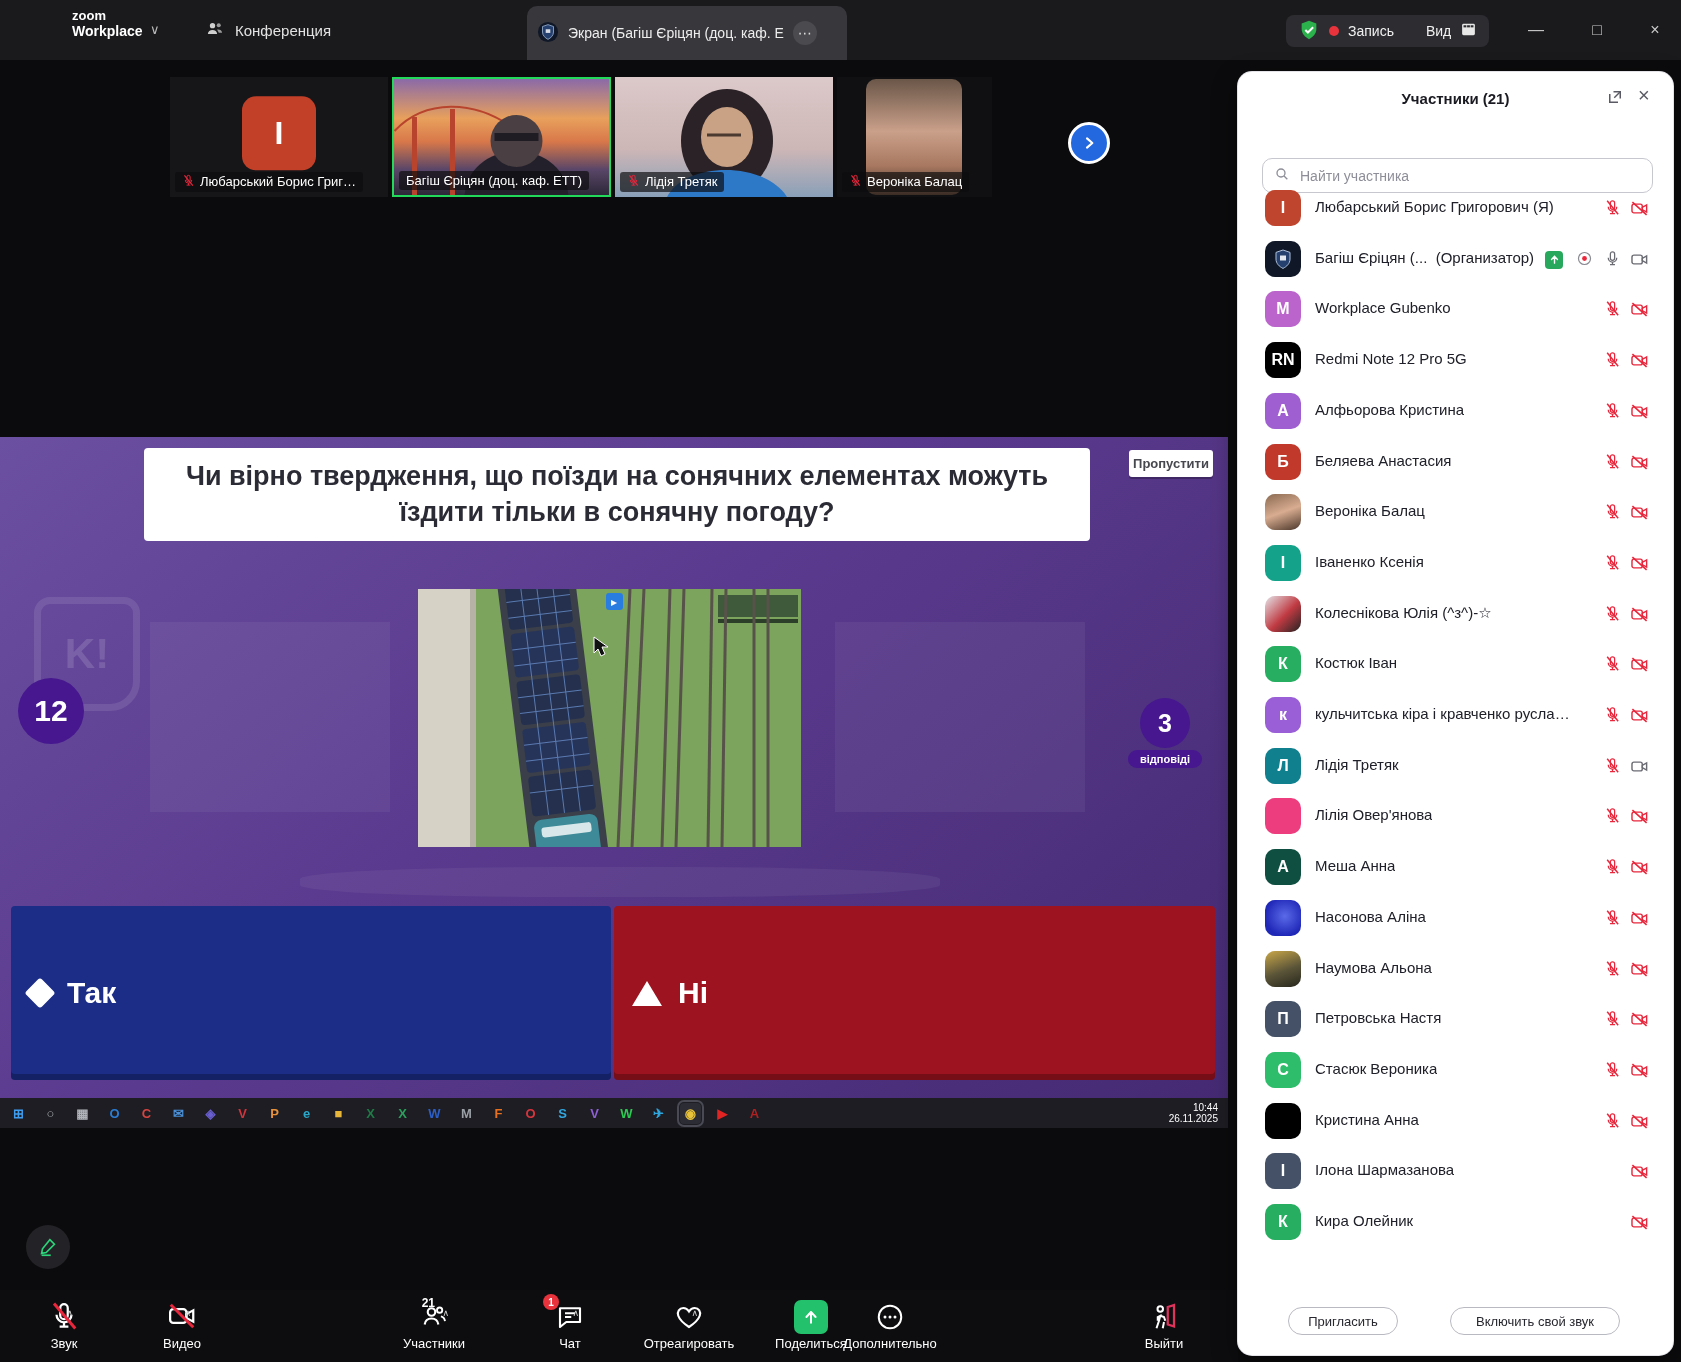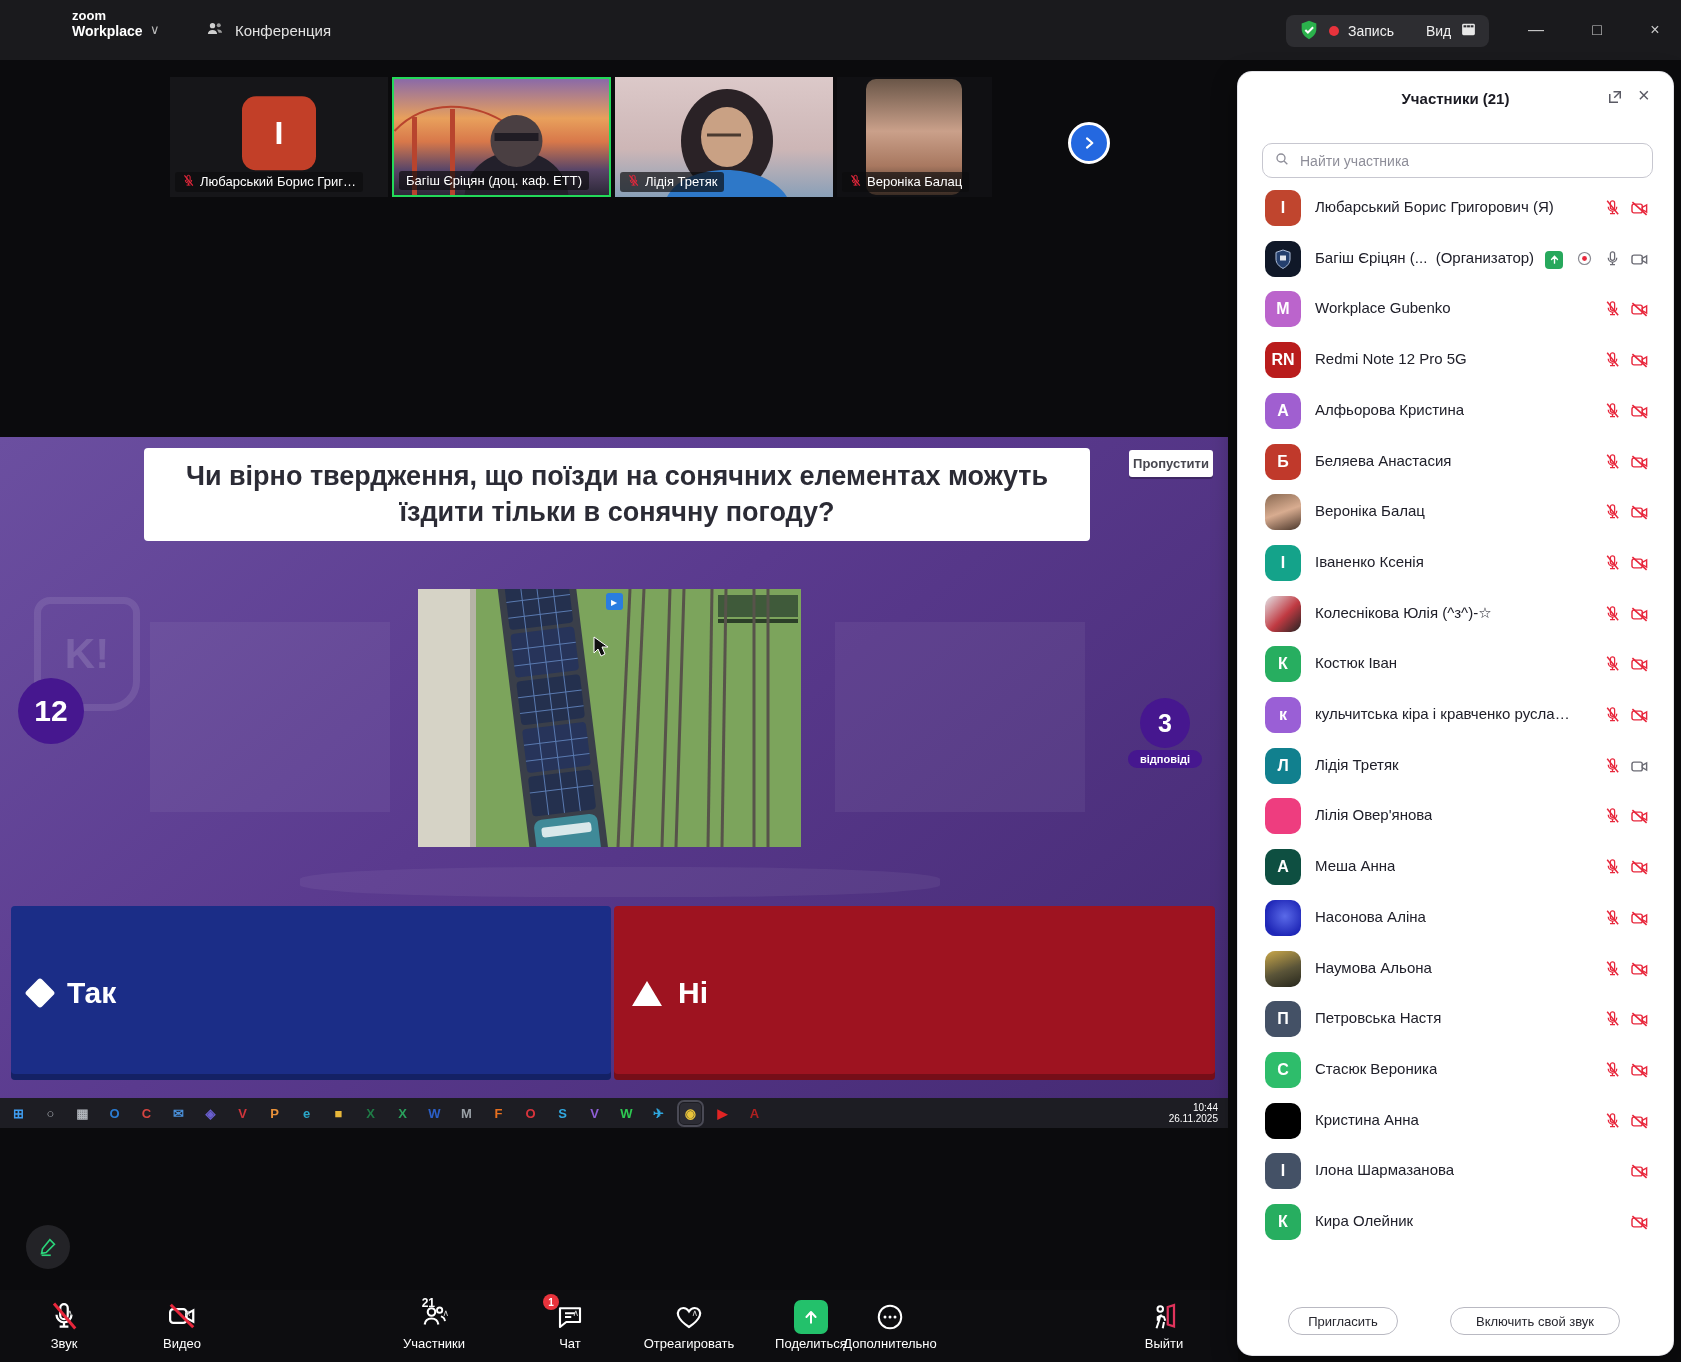--- a/index.html
+++ b/index.html
@@ -51,21 +51,21 @@
   .zb-item{position:absolute;top:8px;width:110px;margin-left:-55px;display:flex;flex-direction:column;align-items:center;color:#fff;font-size:13px;}
   .zb-ico{height:38px;display:flex;align-items:center;justify-content:center;position:relative;}
   .zb-caret{position:absolute;color:#cfcfcf;font-size:9px;}
   .zb-count{position:absolute;color:#fff;font-size:12px;font-weight:600;}
   .zb-badge{position:absolute;background:#e8333c;color:#fff;font-size:10px;font-weight:700;width:16px;height:16px;border-radius:50%;display:flex;align-items:center;justify-content:center;}
   
   .panel{position:absolute;left:1238px;top:72px;width:435px;height:1283px;background:#fff;border-radius:14px;box-shadow:0 0 0 1px #e3e3e8,0 8px 26px rgba(0,0,0,.45);}
   .p-title{position:absolute;left:0;top:18px;width:100%;text-align:center;font-size:15px;font-weight:700;color:#1a1a22;}
   .p-popout{position:absolute;left:368px;top:16px;color:#5a5a64;}
   .p-close{position:absolute;left:400px;top:12px;color:#5a5a64;font-size:20px;}
-  .p-search{position:absolute;left:24px;top:71px;width:391px;height:35px;box-sizing:border-box;border:1px solid #c7c7d0;border-radius:10px;display:flex;align-items:center;gap:8px;padding:0 11px;}
+  .p-search{position:absolute;left:24px;top:86px;width:391px;height:35px;box-sizing:border-box;border:1px solid #c7c7d0;border-radius:10px;display:flex;align-items:center;gap:8px;padding:0 11px;}
   .p-search input{border:0;outline:0;flex:1;font-size:14px;color:#333;font-family:"Liberation Sans",sans-serif;background:transparent;}
   .p-search input::placeholder{color:#8e8e99;}
   .prow{position:absolute;left:0;width:435px;height:40px;}
   .prow .av{position:absolute;left:27px;top:0;width:36px;height:36px;border-radius:10px;color:#fff;font-weight:700;font-size:16px;display:flex;align-items:center;justify-content:center;overflow:hidden;}
   .prow .nm{position:absolute;left:77px;top:8px;font-size:15px;color:#20202a;white-space:nowrap;max-width:255px;overflow:hidden;text-overflow:ellipsis;}
   .prow .role{color:#20202a;}
   .prow .ric{position:absolute;top:9px;}
   .p-footbtn{position:absolute;top:1235px;height:28px;border:1px solid #b9b9c2;border-radius:14px;background:#fff;font-size:13px;color:#27272f;display:flex;align-items:center;justify-content:center;font-family:"Liberation Sans",sans-serif;}
 </style>
 </head>
@@ -82,20 +82,31 @@
     <div class="tab-conf">
       <span>
         <svg width="20" height="20" viewBox="0 0 24 24">
             <circle cx="9" cy="8" r="3.2" fill="#cfcfcf"></circle>
             <path d="M3.5 18c0-3 2.5-4.8 5.5-4.8s5.5 1.8 5.5 4.8z" fill="#cfcfcf"></path>
             <circle cx="16.5" cy="7.5" r="2.4" fill="#9a9a9a"></circle>
             <path d="M14.5 12.6c2.8-.5 6 .9 6 3.9h-4" fill="#9a9a9a"></path>
           </svg>
       </span>
       <span>Конференция</span>
+    </div>
+    <div class="tab-screen">
+      <span>
+        <svg width="22" height="22" viewBox="0 0 24 24">
+            <circle cx="12" cy="12" r="11" fill="#101828"></circle>
+            <path d="M12 4l6 2v6c0 4-3 6.5-6 8-3-1.5-6-4-6-8V6z" fill="#25406e" stroke="#8da4c4" stroke-width="1"></path>
+            <rect x="9.5" y="9" width="5" height="4" fill="#d8dce4"></rect>
+          </svg>
+      </span>
+      <span class="ttl">Экран (Багіш Єріцян (доц. каф. Е</span>
+      <span class="dots-btn">⋯</span>
     </div>
     <div class="ctrl-pill">
       <span>
         <svg width="22" height="22" viewBox="0 0 24 24">
             <path d="M12 2l8 3v6c0 5.2-3.6 8.7-8 11-4.4-2.3-8-5.8-8-11V5z" fill="#2bb24c"></path>
             <path d="M8 12l2.8 2.8L16.5 9" stroke="#fff" stroke-width="2.2" fill="none"></path>
           </svg>
       </span>
       <span class="recdot"></span>
       <span>Запись</span>
@@ -444,21 +455,21 @@
               <path d="M12 17v3.5M8.5 20.5h7" stroke="#e8273c" stroke-width="1.8" fill="none"></path>
               <path d="M4.5 2.5 L20 21.5" stroke="#e8273c" stroke-width="2.1"></path>
             </svg></span>
           <span class="ric" style="left:392px"><svg width="19" height="19" viewBox="0 0 24 24">
               <rect x="2.5" y="6.5" width="13" height="11" rx="2.5" fill="none" stroke="#e8273c" stroke-width="1.8"></rect>
               <path d="M15.5 10.5 21 7.5v9l-5.5-3z" fill="none" stroke="#e8273c" stroke-width="1.8"></path>
               <path d="M3 4 L21 20" stroke="#e8273c" stroke-width="2.1"></path>
             </svg></span>
         </div>
         <div class="prow" style="top: 270.1px;">
-          <div class="av" style="background:#b91c1c">RN</div>
+          <div class="av" style="background:#000000">RN</div>
           <div class="nm">Redmi Note 12 Pro 5G</div>
           <span class="ric" style="left:366px"><svg width="17" height="17" viewBox="0 0 24 24">
               <rect x="9" y="2.5" width="6" height="12" rx="3" fill="none" stroke="#e8273c" stroke-width="1.8"></rect>
               <path d="M6 11a6 6 0 0 0 12 0" fill="none" stroke="#e8273c" stroke-width="1.8"></path>
               <path d="M12 17v3.5M8.5 20.5h7" stroke="#e8273c" stroke-width="1.8" fill="none"></path>
               <path d="M4.5 2.5 L20 21.5" stroke="#e8273c" stroke-width="2.1"></path>
             </svg></span>
           <span class="ric" style="left:392px"><svg width="19" height="19" viewBox="0 0 24 24">
               <rect x="2.5" y="6.5" width="13" height="11" rx="2.5" fill="none" stroke="#e8273c" stroke-width="1.8"></rect>
               <path d="M15.5 10.5 21 7.5v9l-5.5-3z" fill="none" stroke="#e8273c" stroke-width="1.8"></path>

